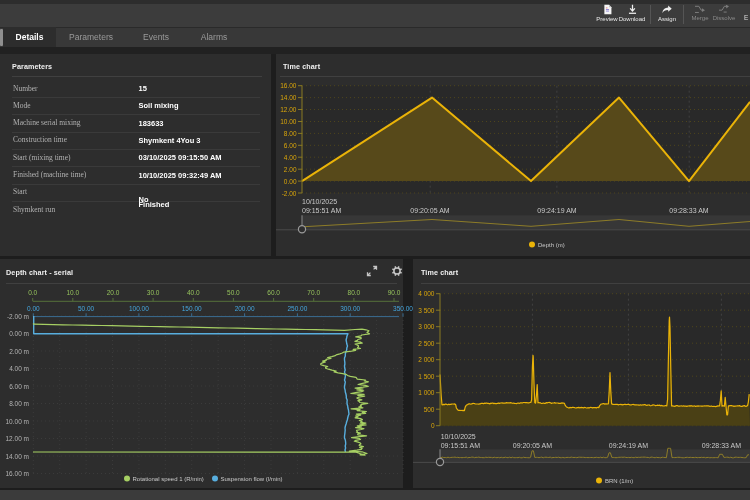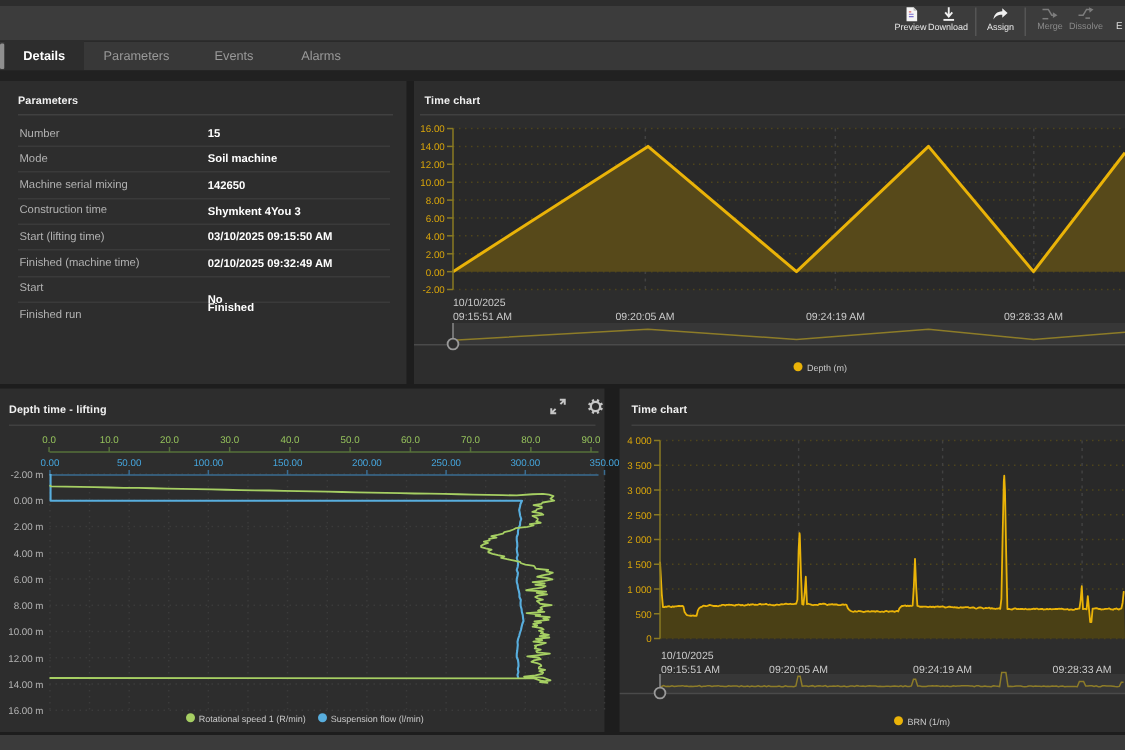--- a/index.html
+++ b/index.html
@@ -1,21 +1,21 @@
 <!DOCTYPE html>
 <html><head><meta charset="utf-8">
 <style>
 * { margin:0; padding:0; box-sizing:border-box; }
 html,body { width:750px; height:500px; background:#1d1d1d; overflow:hidden;
   font-family:"Liberation Sans", sans-serif; }
 #stage { position:relative; width:750px; height:500px; background:#1d1d1d; }
 .panel { position:absolute; background:#2d2d2d; }
 .ptitle { position:absolute; font-size:7.2px; font-weight:bold; color:#f0f0f0; letter-spacing:0.1px; }
 .psep { position:absolute; height:1px; background:#404040; }
-.rlab { position:absolute; left:13px; font-size:7.5px; color:#b2b2b2; line-height:10px; }
+.rlab { position:absolute; left:13px; font-size:7.5px; color:#b2b2b2; line-height:10px;font-family:Liberation Serif, serif; }
 .rval { position:absolute; left:138.5px; font-size:7.5px; font-weight:bold; color:#fff; line-height:10px; }
 .rsep { position:absolute; left:12px; width:248px; height:1px; background:#3a3a3a; }
 text { font-family:"Liberation Sans", sans-serif; }
 .ty { fill:#d9a50a; font-size:6.5px; }
 .tx { fill:#c9c9c9; font-size:7px; }
 .tl { fill:#c9c9c9; font-size:6px; }
 .tg { fill:#b5b5b5; font-size:6.5px; }
 .tgr { fill:#95c25c; font-size:6.5px; }
 .tbl { fill:#45a5dc; font-size:6.5px; }
 .gy { stroke:#4e451c; stroke-width:1; stroke-dasharray:1,3; }
@@ -89,38 +89,38 @@
   <div class="tab" style="left:186px;width:56px">Alarms</div>
   <div style="position:absolute;left:0;top:47px;width:750px;height:7px;background:#212121"></div>
 
   <div class="panel" style="left:0;top:54px;width:271px;height:202px">
     <div class="ptitle" style="left:12px;top:8px">Parameters</div>
     <div class="psep" style="left:12px;top:21.5px;width:250px"></div>
     <div class="rlab" style="top:29.5px">Number</div>
       <div class="rval" style="top:30.0px">15</div>
       <div class="rsep" style="top:43.0px"></div>
 <div class="rlab" style="top:46.8px">Mode</div>
-      <div class="rval" style="top:47.3px">Soil machine</div>
+      <div class="rval" style="top:47.3px">Soil mixing</div>
       <div class="rsep" style="top:60.3px"></div>
 <div class="rlab" style="top:64.1px">Machine serial mixing</div>
-      <div class="rval" style="top:64.6px">142650</div>
+      <div class="rval" style="top:64.6px">183633</div>
       <div class="rsep" style="top:77.6px"></div>
 <div class="rlab" style="top:81.4px">Construction time</div>
       <div class="rval" style="top:81.9px">Shymkent 4You 3</div>
       <div class="rsep" style="top:94.9px"></div>
-<div class="rlab" style="top:98.7px">Start (lifting time)</div>
+<div class="rlab" style="top:98.7px">Start (mixing time)</div>
       <div class="rval" style="top:99.2px">03/10/2025 09:15:50 AM</div>
       <div class="rsep" style="top:112.2px"></div>
 <div class="rlab" style="top:116.0px">Finished (machine time)</div>
-      <div class="rval" style="top:116.5px">02/10/2025 09:32:49 AM</div>
+      <div class="rval" style="top:116.5px">10/10/2025 09:32:49 AM</div>
       <div class="rsep" style="top:129.5px"></div>
 <div class="rlab" style="top:133.3px">Start</div>
       <div class="rval" style="top:146px">Finished</div>
       <div class="rsep" style="top:146.8px"></div>
-<div class="rlab" style="top:150.6px">Finished run</div>
+<div class="rlab" style="top:150.6px">Shymkent run</div>
       <div class="rval" style="top:141px">No</div>
 
   </div>
 
   <div class="panel" style="left:276px;top:54px;width:474px;height:202px">
     <div class="ptitle" style="left:7px;top:8px">Time chart</div>
     <div class="psep" style="left:4px;top:21.5px;width:470px"></div>
     <div style="position:absolute;left:0;top:0;width:474px;height:202px">
         <svg width="474" height="202" viewBox="0 0 474 202" style="position:absolute;left:0;top:0">
 <rect x="26" y="31.7" width="448" height="107.3" fill="#292929"></rect>
@@ -170,21 +170,21 @@
 <line x1="26" y1="161.3" x2="26" y2="175.3" stroke="#8a8a8a" stroke-width="1"></line>
 <line x1="0" y1="175.8" x2="474" y2="175.8" stroke="#4a4a4a" stroke-width="1"></line>
 <circle cx="26" cy="175.3" r="3.6" fill="#2d2d2d" stroke="#9a9a9a" stroke-width="1.2"></circle>
 <circle cx="256" cy="190.5" r="3" fill="#eab308"></circle>
 <text x="262" y="193" class="tl">Depth (m)</text>
 </svg>
       </div>
   </div>
 
   <div class="panel" style="left:0;top:259px;width:403px;height:229px">
-    <div class="ptitle" style="left:6px;top:9px">Depth time - lifting</div>
+    <div class="ptitle" style="left:6px;top:9px">Depth chart - serial</div>
     <div class="psep" style="left:6px;top:23.5px;width:391px"></div>
     <svg width="12" height="12" viewBox="0 0 12 12" style="position:absolute;left:366px;top:6.3px">
         <path d="M7.2 1.5h3.3v3.3M10.2 1.8L7.6 4.4M4.8 10.5H1.5V7.2M1.8 10.2l2.6-2.6" stroke="#c6c6c6" stroke-width="1.3" fill="none"></path>
       </svg>
     <svg width="12" height="12" viewBox="0 0 12 12" style="position:absolute;left:391px;top:6.3px">
         <circle cx="6" cy="6" r="3.1" fill="none" stroke="#c6c6c6" stroke-width="1.5"></circle>
         <line x1="9.048801297604303" y1="7.26285812652345" x2="10.619395905461065" y2="7.91342140382341" stroke="#c6c6c6" stroke-width="1.6"></line>
         <line x1="7.2628530252517915" y1="9.048803410620698" x2="7.913413674623927" y2="10.619399107001058" stroke="#c6c6c6" stroke-width="1.6"></line>
         <line x1="4.737142869809322" y1="9.048801710299731" x2="4.0865801057716995" y2="10.619396530757168" stroke="#c6c6c6" stroke-width="1.6"></line>
         <line x1="2.951197002073389" y1="7.2628540215851185" x2="1.3806015182930134" y2="7.913415184219877" stroke="#c6c6c6" stroke-width="1.6"></line>

